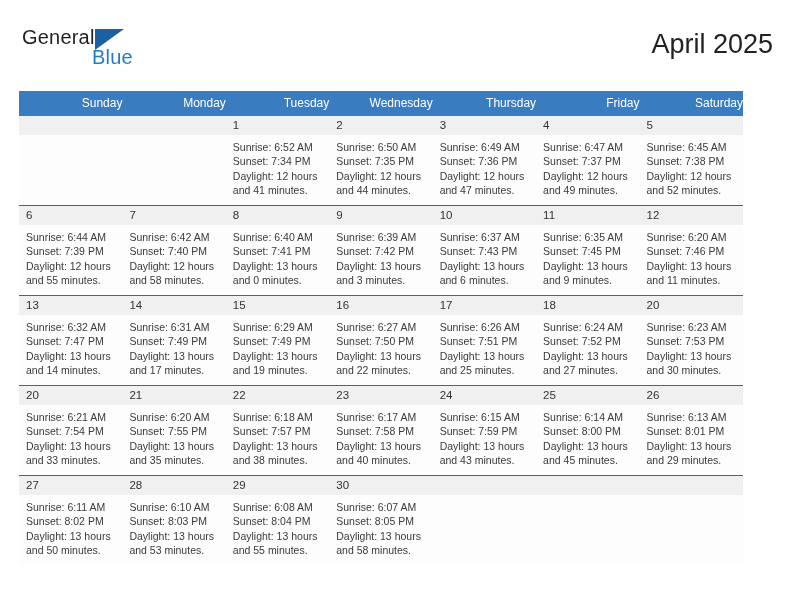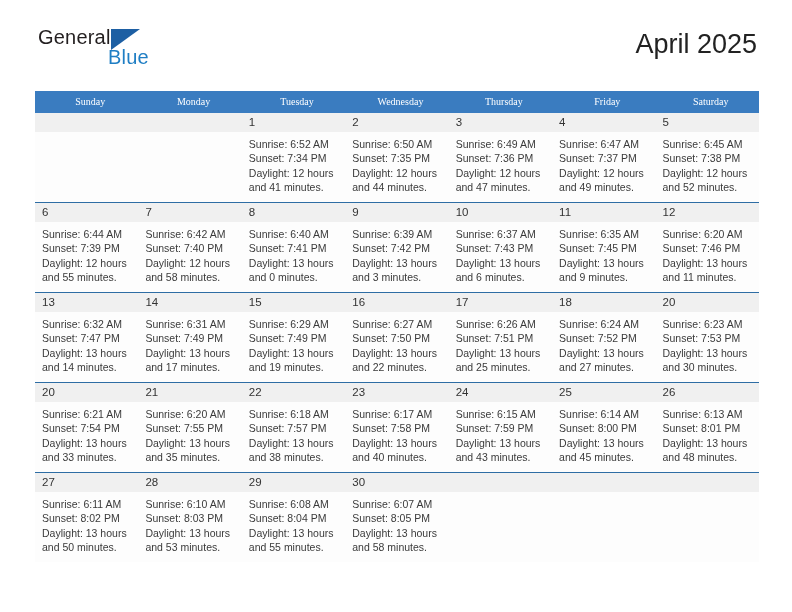--- a/index.html
+++ b/index.html
@@ -12,21 +12,21 @@
     height: 612px;
     font-family: "Liberation Sans", sans-serif;
     color: #000000;
     overflow: hidden;
   }
   .page {
     position: relative;
     width: 792px;
     height: 612px;
     box-sizing: border-box;
-    padding: 0 35px;
+    padding: 0 19px;
   }
 
   
   .header {
     display: flex;
     align-items: flex-start;
     justify-content: space-between;
     padding-top: 26px;
   }
   .brand {
@@ -83,25 +83,24 @@
   .calendar {
     margin-top: 13px;
     width: 724px;
     border-collapse: collapse;
     table-layout: fixed;
   }
   .calendar th {
     background: #3a7cc0;
     color: #ffffff;
     font-weight: normal;
-    font-size: 10px;
-    text-align: center;
+    font-size: 12px;
+    text-align: right;
     padding: 5px 0 6px 7px;
     border: none;
-    font-family: Liberation Serif, serif;
   }
   .calendar td {
     vertical-align: top;
     padding: 0;
     border: none;
     border-top: 1.5px solid #2e6da4;
     height: 89px;
   }
   .calendar tr.week-row:first-of-type td {
     border-top: none;
@@ -456,21 +455,21 @@
               </div>
             </div>
           </td>
           <td>
             <div class="daycell">
               <div class="daynum-band">26</div>
               <div class="daylines">
                 <div>Sunrise: 6:13 AM</div>
                 <div>Sunset: 8:01 PM</div>
                 <div>Daylight: 13 hours</div>
-                <div>and 48 minutes.</div>
+                <div>and 29 minutes.</div>
               </div>
             </div>
           </td>
         </tr>
         <tr class="week-row">
           <td>
             <div class="daycell">
               <div class="daynum-band">27</div>
               <div class="daylines">
                 <div>Sunrise: 6:11 AM</div>

